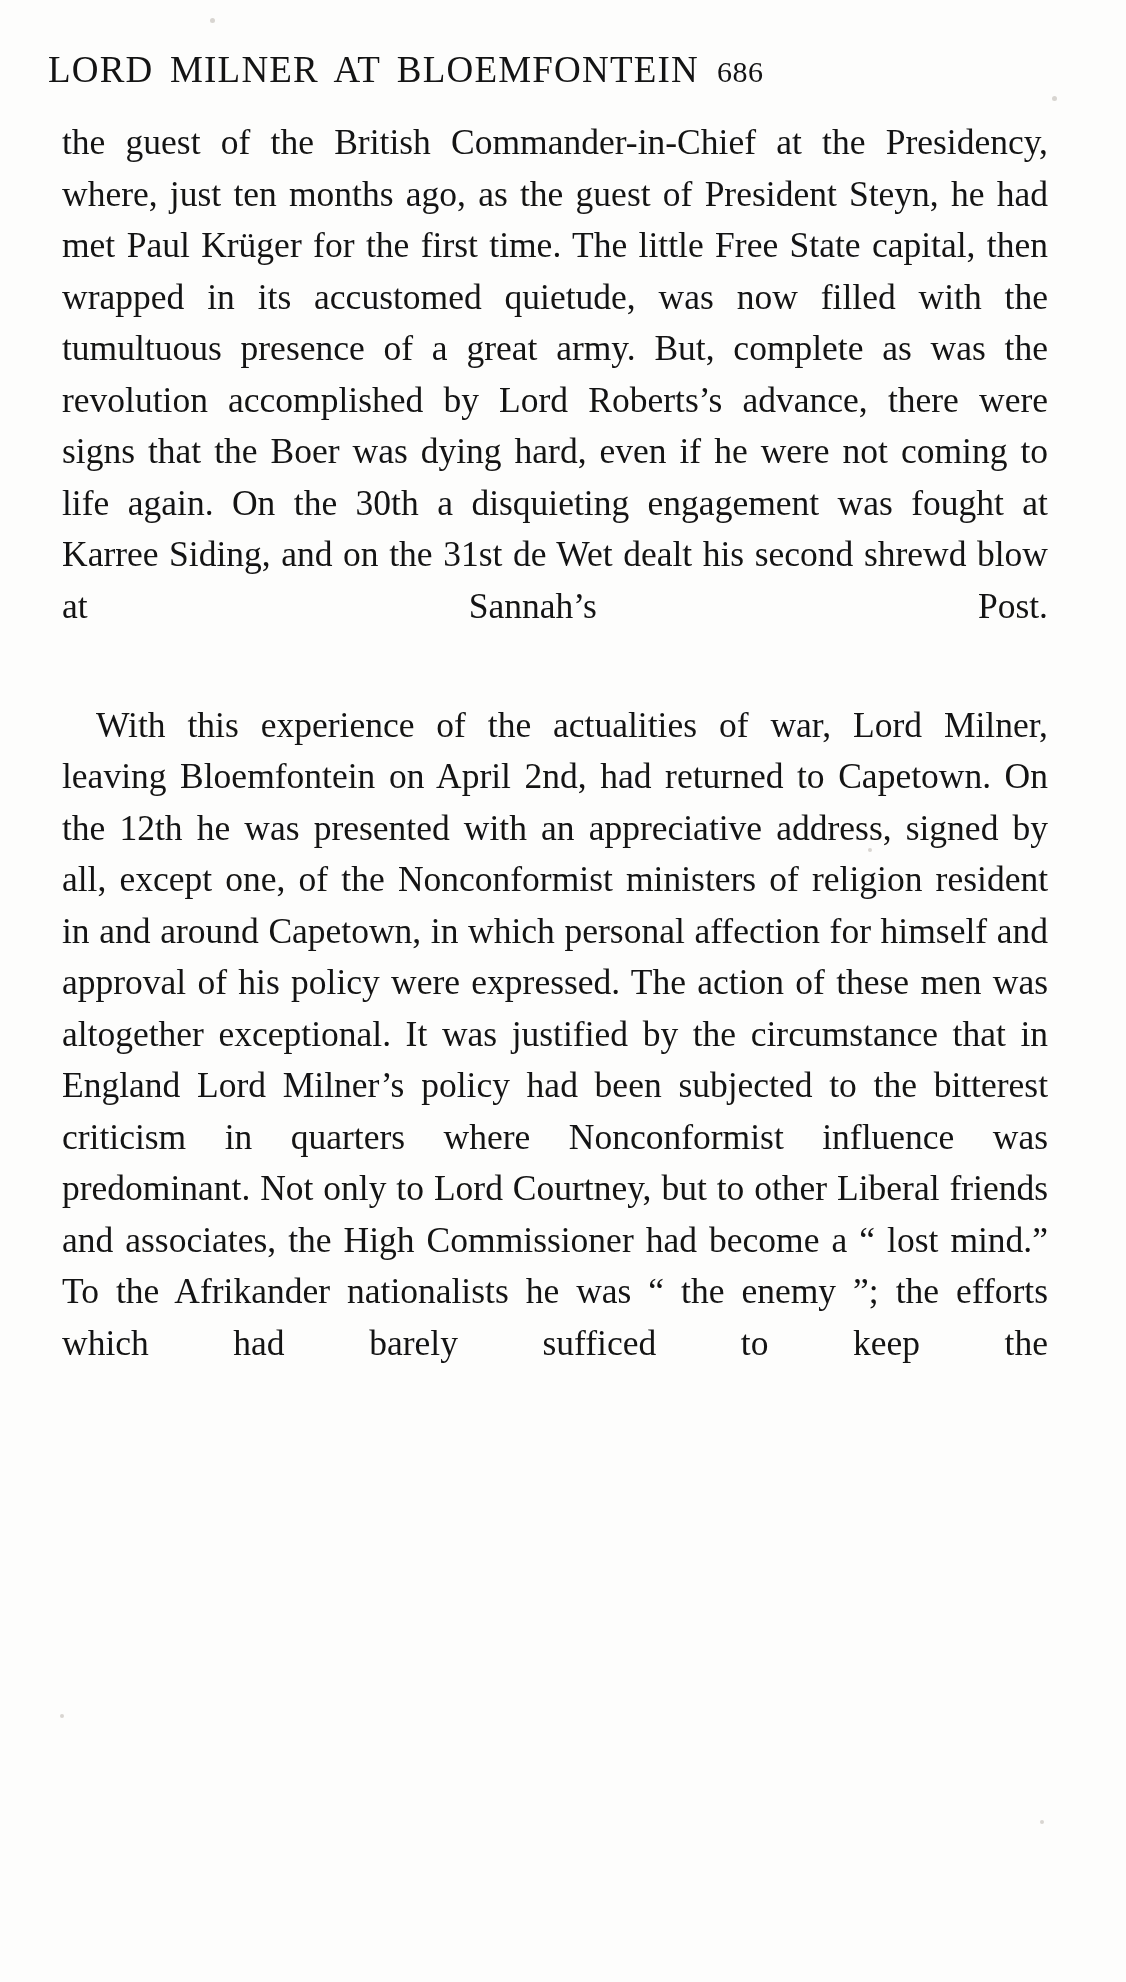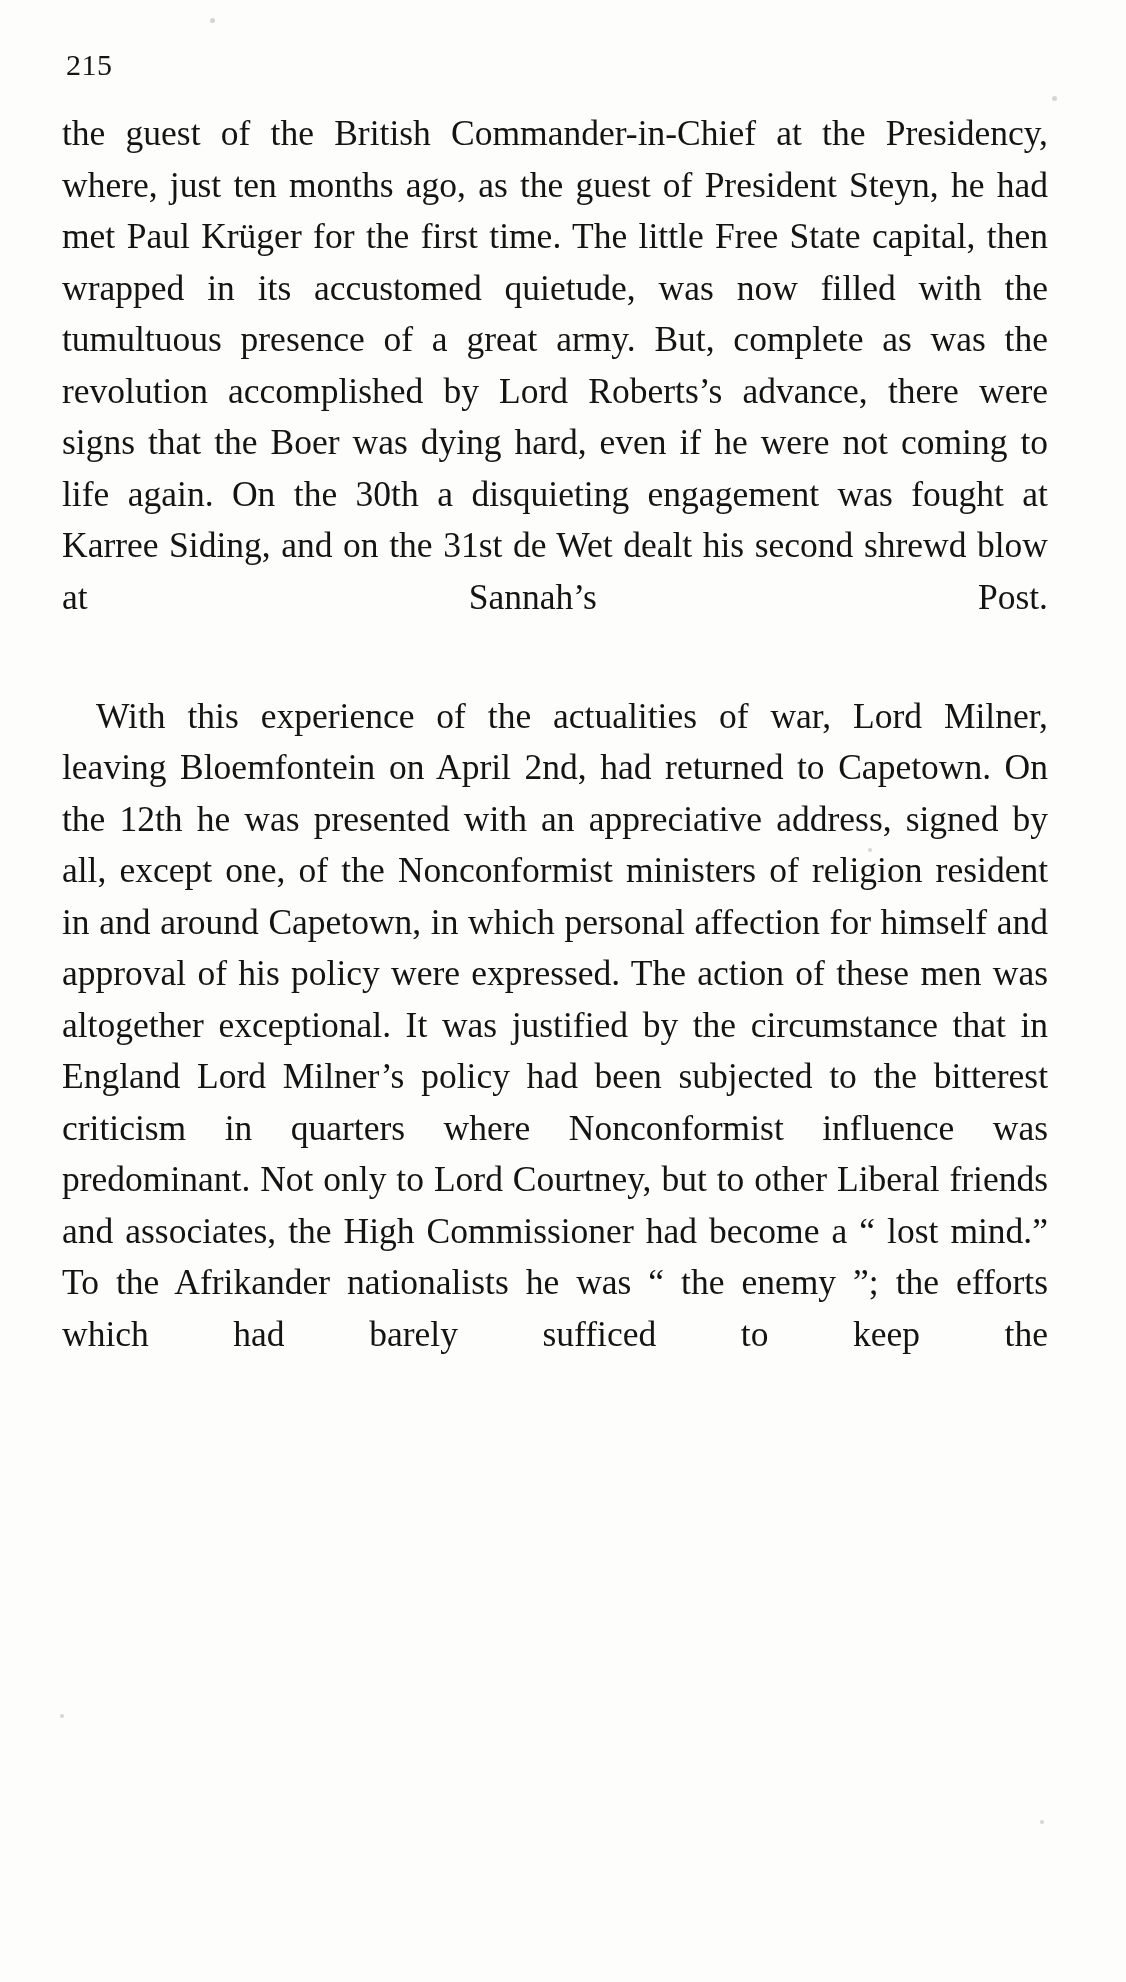--- a/index.html
+++ b/index.html
@@ -82,21 +82,22 @@
 
   <div class="speck" style="left:210px; top:18px; width:5px; height:5px;"></div>
   <div class="speck" style="left:1052px; top:96px; width:5px; height:5px;"></div>
   <div class="speck" style="left:868px; top:848px; width:4px; height:4px;"></div>
   <div class="speck" style="left:60px; top:1714px; width:4px; height:4px;"></div>
   <div class="speck" style="left:1040px; top:1820px; width:4px; height:4px;"></div>
 
   <div class="page-inner">
 
     <div class="running-head">
-      <span class="head-folio">215</span>
+      <span class="head-title">LORD MILNER AT BLOEMFONTEIN</span>
+      <span class="head-folio">686</span>
     </div>
 
     <p class="body-par">the guest of the British Commander-in-Chief at the Presidency, where, just ten months ago, as the guest of President Steyn, he had met Paul Krüger for the first time.  The little Free State capital, then wrapped in its accustomed quietude, was now filled with the tumultuous presence of a great army.  But, complete as was the revolution accomplished by Lord Roberts’s advance, there were signs that the Boer was dying hard, even if he were not coming to life again.  On the 30th a disquieting engagement was fought at Karree Siding, and on the 31st de Wet dealt his second shrewd blow at Sannah’s Post.</p>
 
     <p class="body-par indented">With this experience of the actualities of war, Lord Milner, leaving Bloemfontein on April 2nd, had returned to Capetown.  On the 12th he was presented with an appreciative address, signed by all, except one, of the Nonconformist ministers of religion resident in and around Capetown, in which personal affection for himself and approval of his policy were expressed.  The action of these men was altogether exceptional.  It was justified by the circumstance that in England Lord Milner’s policy had been subjected to the bitterest criticism in quarters where Nonconformist influence was predominant.  Not only to Lord Courtney, but to other Liberal friends and associates, the High Commissioner had become a “ lost mind.”  To the Afrikander nationalists he was “ the enemy ”; the efforts which had barely sufficed to keep the</p>
 
   </div>
 </div>
 
 </body></html>

